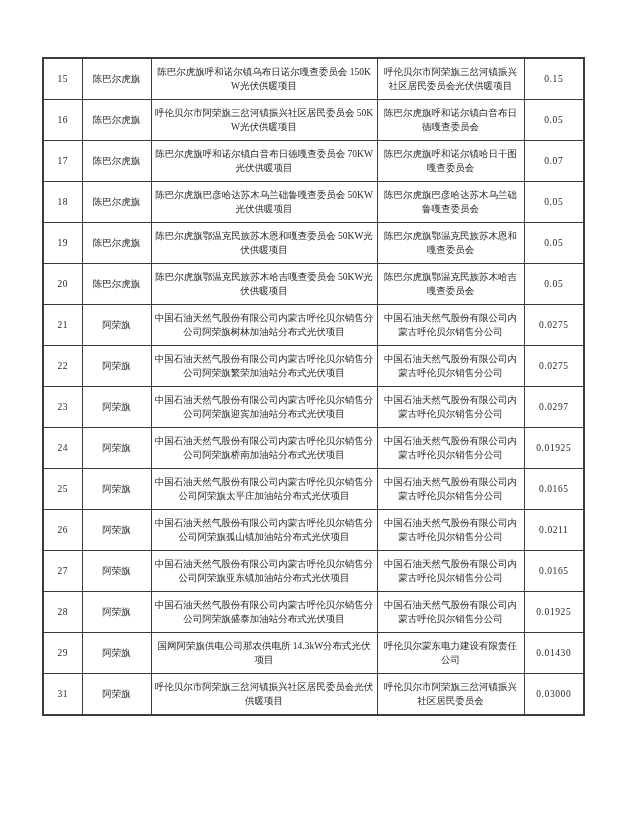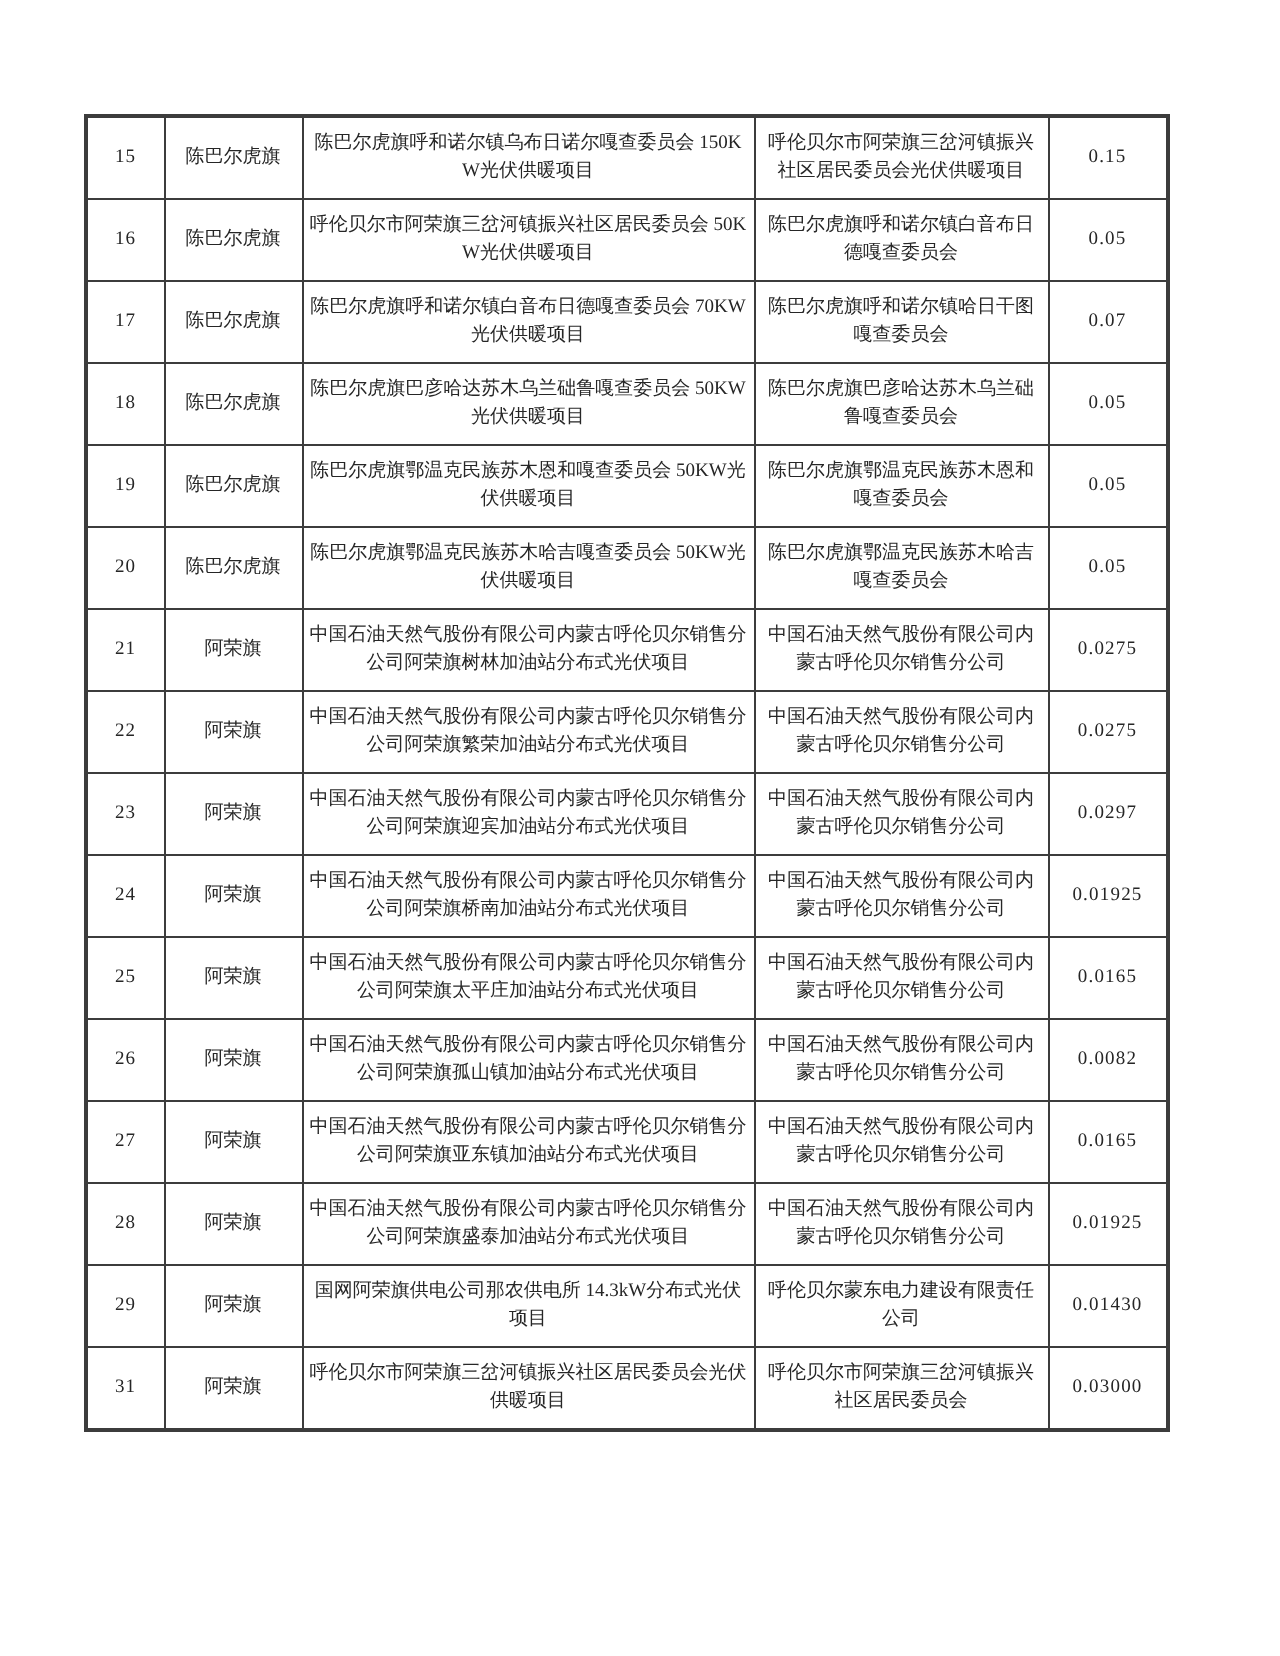--- a/index.html
+++ b/index.html
@@ -148,21 +148,21 @@
     <td>阿荣旗</td>
     <td>中国石油天然气股份有限公司内蒙古呼伦贝尔销售分公司阿荣旗太平庄加油站分布式光伏项目</td>
     <td>中国石油天然气股份有限公司内蒙古呼伦贝尔销售分公司</td>
     <td class="value-cell">0.0165</td>
   </tr>
           <tr>
     <td class="num-cell">26</td>
     <td>阿荣旗</td>
     <td>中国石油天然气股份有限公司内蒙古呼伦贝尔销售分公司阿荣旗孤山镇加油站分布式光伏项目</td>
     <td>中国石油天然气股份有限公司内蒙古呼伦贝尔销售分公司</td>
-    <td class="value-cell">0.0082</td>
+    <td class="value-cell">0.0211</td>
   </tr>
           <tr>
     <td class="num-cell">27</td>
     <td>阿荣旗</td>
     <td>中国石油天然气股份有限公司内蒙古呼伦贝尔销售分公司阿荣旗亚东镇加油站分布式光伏项目</td>
     <td>中国石油天然气股份有限公司内蒙古呼伦贝尔销售分公司</td>
     <td class="value-cell">0.0165</td>
   </tr>
           <tr>
     <td class="num-cell">28</td>

